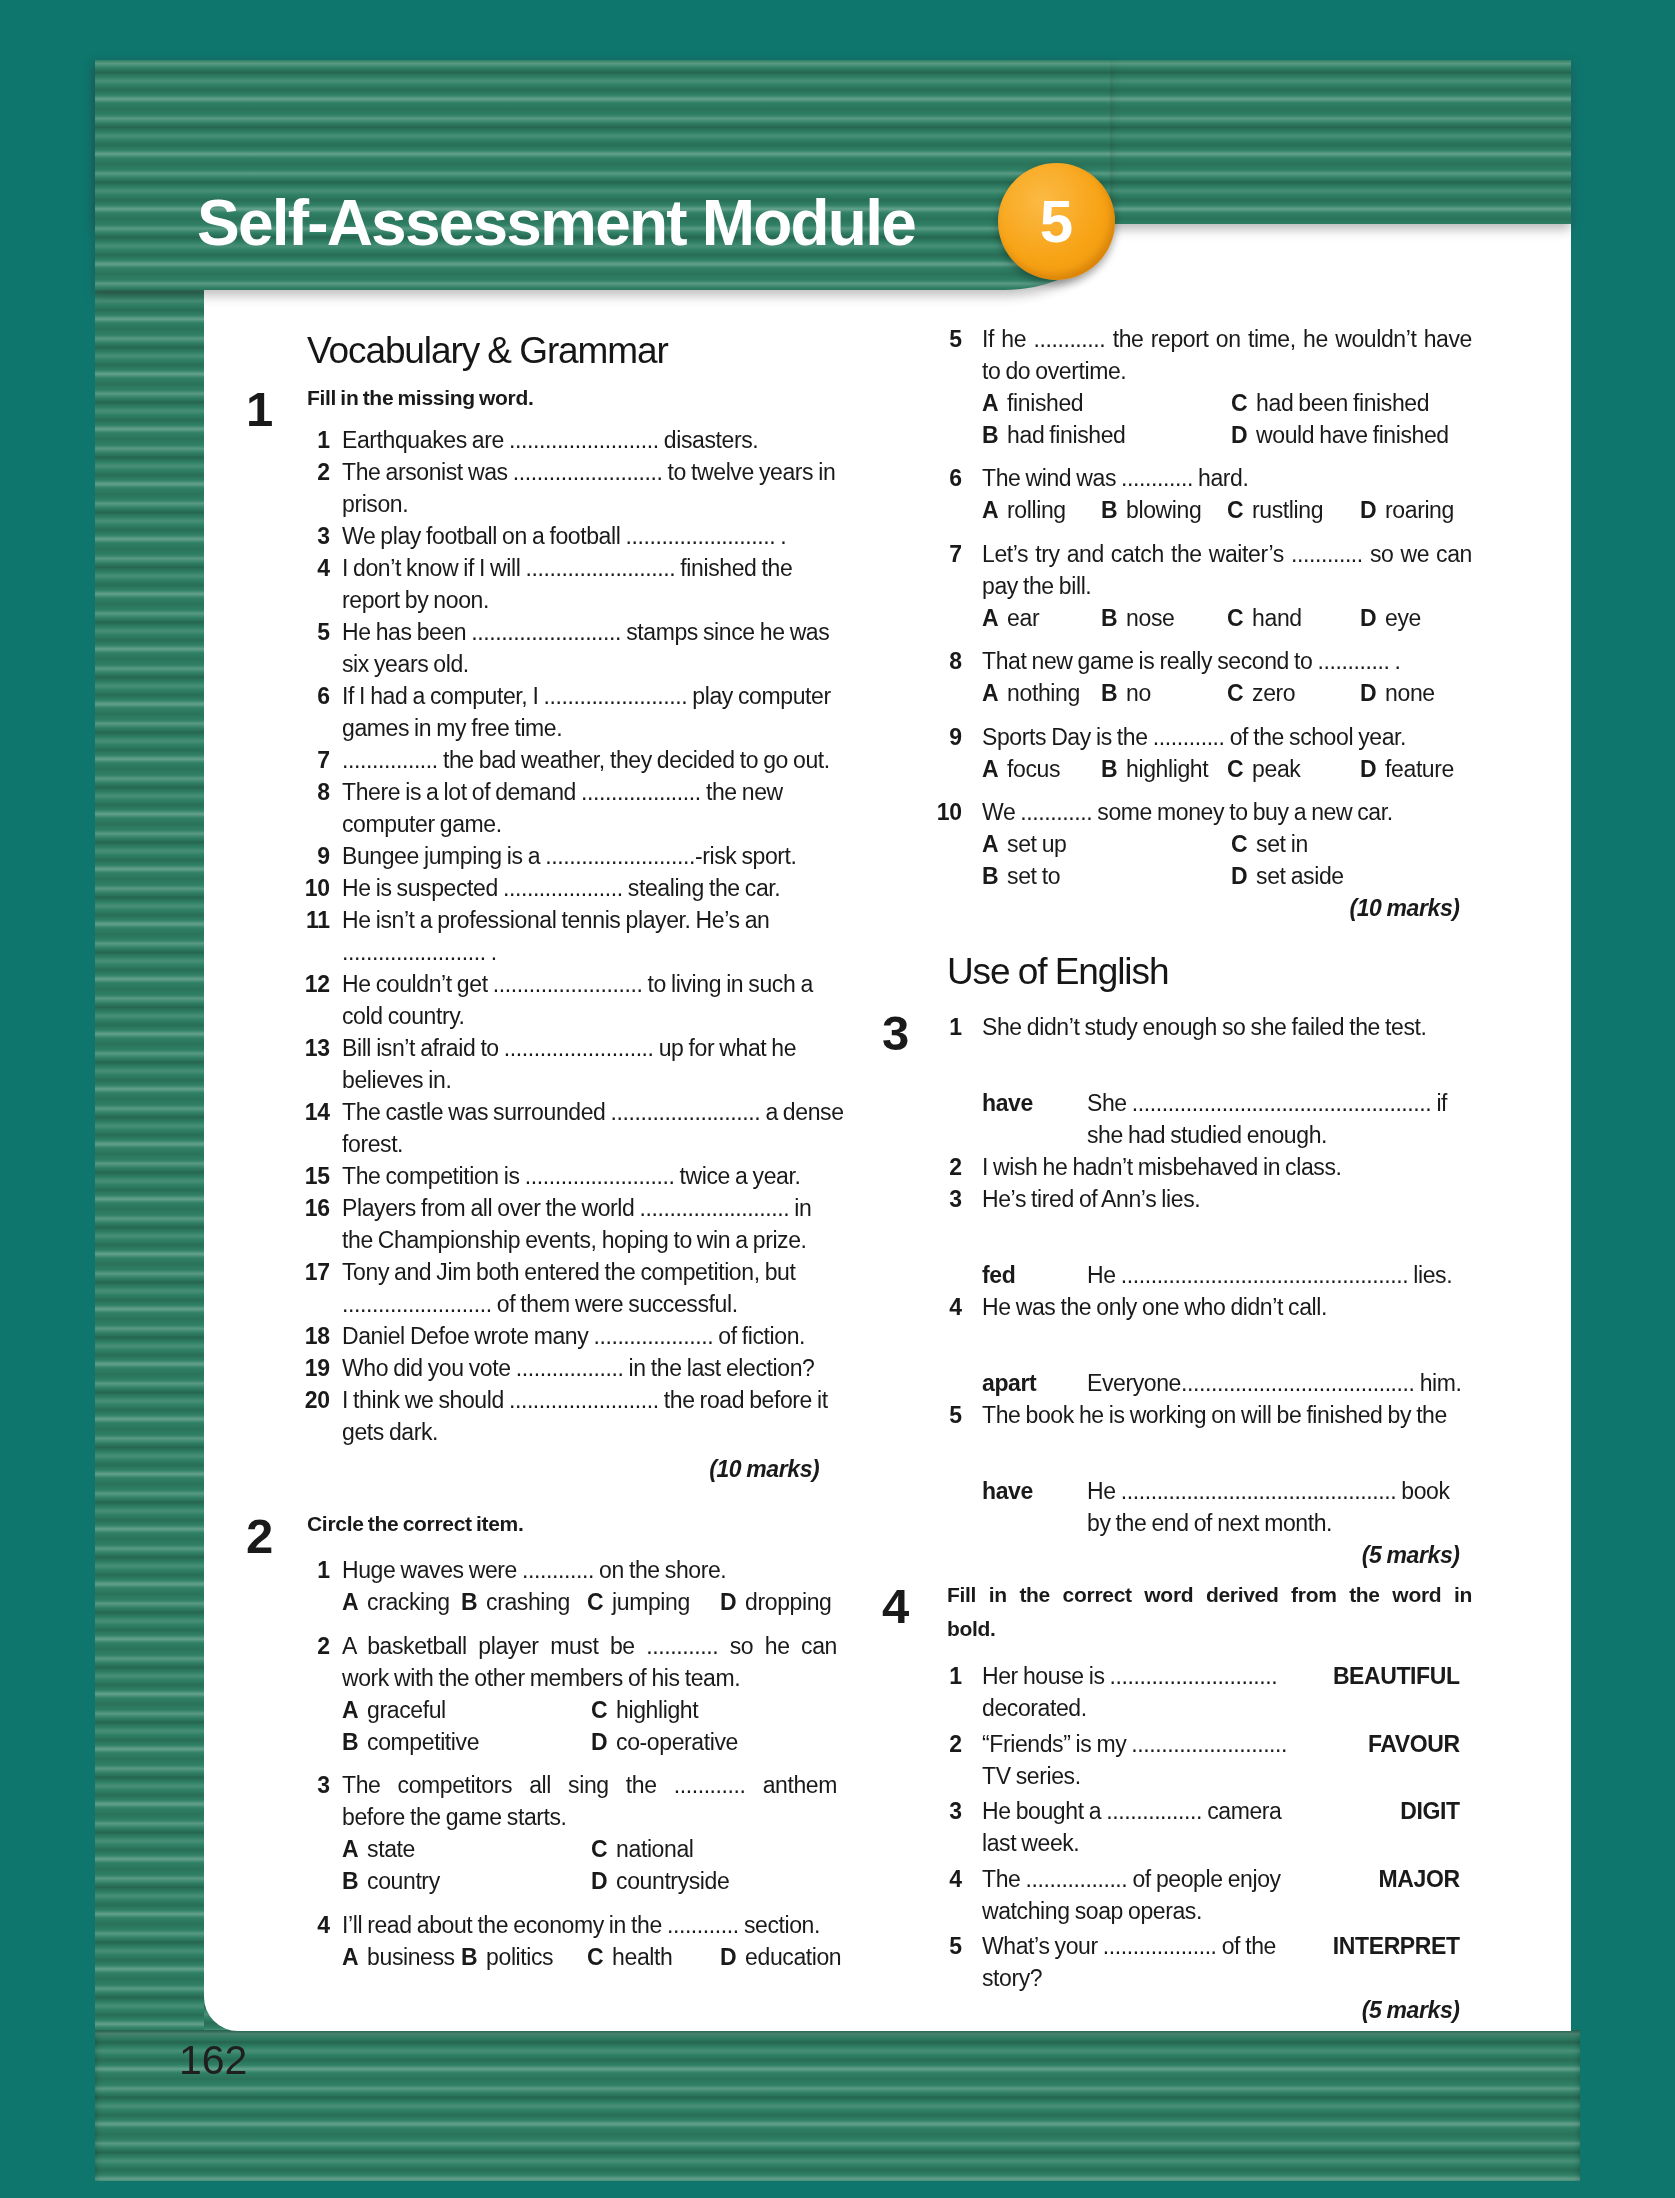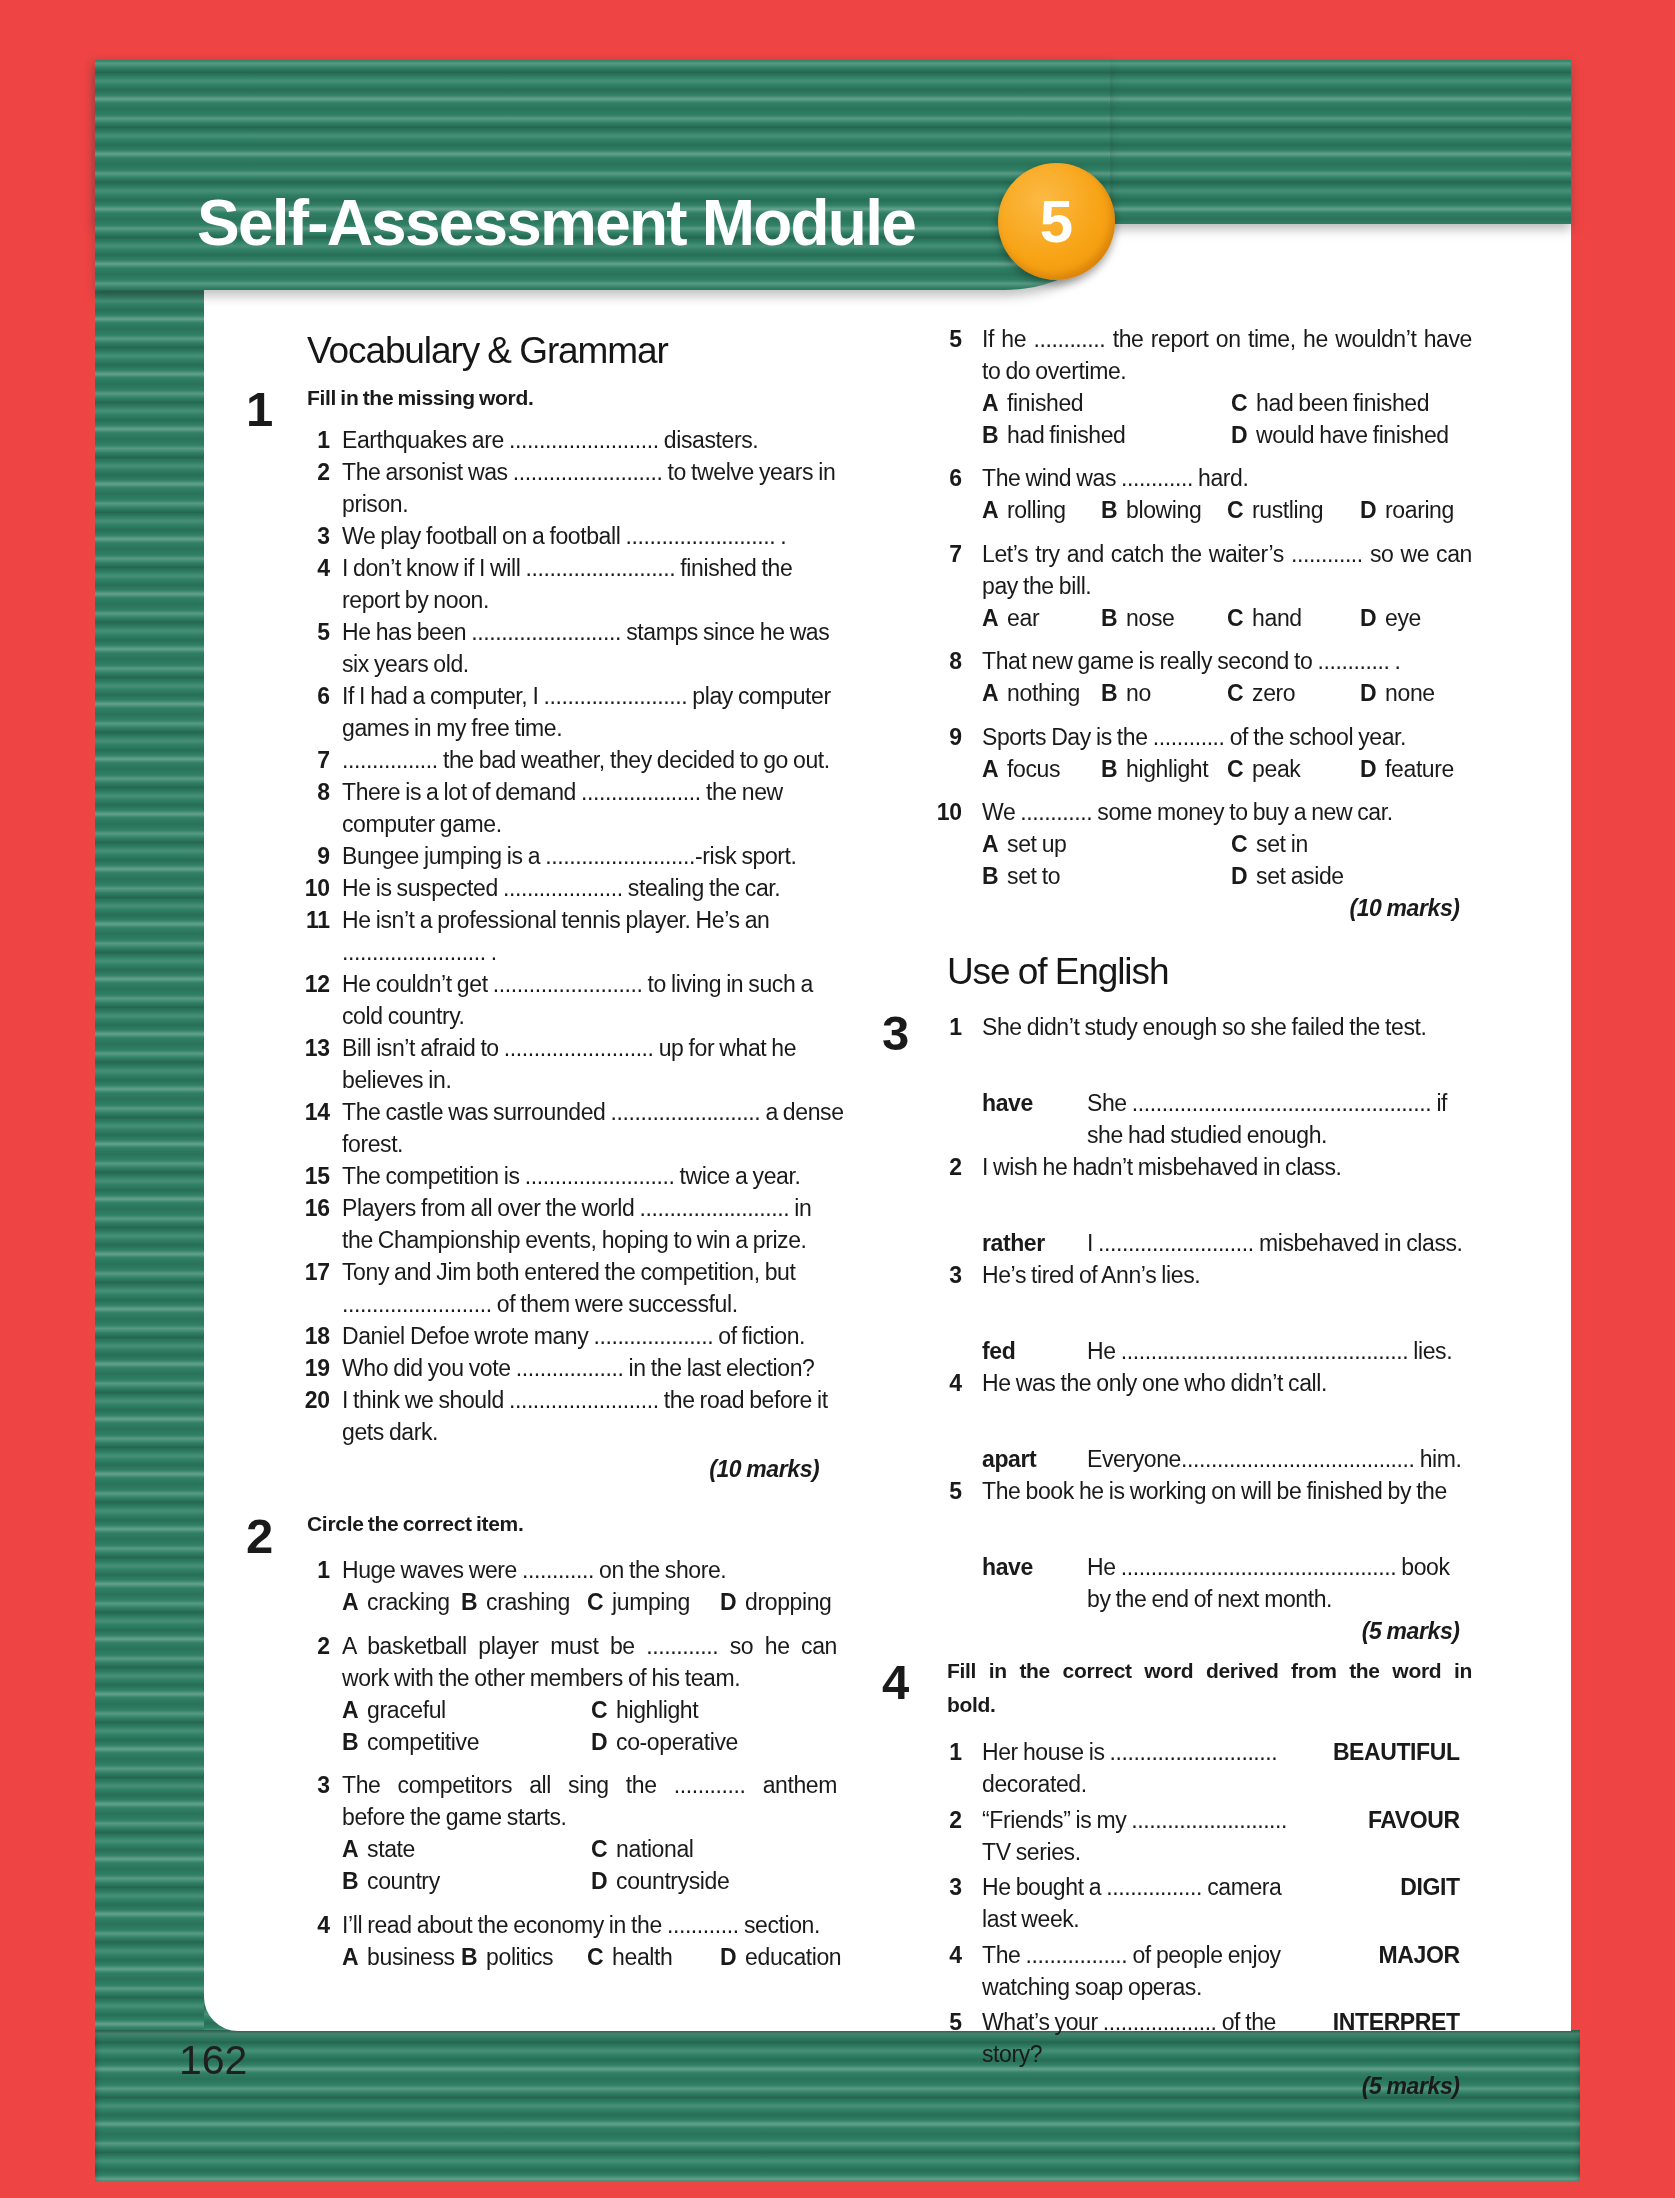--- a/index.html
+++ b/index.html
@@ -1,16 +1,16 @@
 <!DOCTYPE html>
 <html style="font-size:14px"><head>
 <meta charset="utf-8">
 <style>
   html,body{margin:0;padding:0;background:#ffffff;}
-  .page{position:relative;width:1676px;height:2199px;background:#ef4444;overflow:hidden;
+  .page{position:relative;width:1676px;height:2199px;background:#0f766e;overflow:hidden;
         font-family:"Liberation Sans",sans-serif;color:#1a1a1a;}
 
   
   .tex{background-color:#2f8065;background-image:
     repeating-linear-gradient(180deg,
       rgba(255,255,255,0.00) 0px,  rgba(255,255,255,0.20) 3.5px,  rgba(255,255,255,0.00) 8px,
       rgba(0,0,0,0.20) 12.4px,       rgba(0,0,0,0.00) 17px,
       rgba(255,255,255,0.12) 21px, rgba(255,255,255,0.00) 25px,
       rgba(0,0,0,0.14) 30px,       rgba(0,0,0,0.00) 35px,
       rgba(255,255,255,0.26) 39px, rgba(255,255,255,0.00) 43px,
@@ -498,26 +498,20 @@
               </div>
       </div>
     </div>
   </div>
         <div class="item key">
     <div class="num">2</div>
     <div class="body">
       <div class="txt jl">
               <div class="line">I wish he hadn’t misbehaved in class.</div>
             </div>
-      <div class="kv">
-        <div class="kw">rather</div>
-        <div class="completion">
-                <div class="line">I .......................... misbehaved in class.</div>
-              </div>
-      </div>
     </div>
   </div>
         <div class="item key">
     <div class="num">3</div>
     <div class="body">
       <div class="txt jl">
               <div class="line">He’s tired of Ann’s lies.</div>
             </div>
       <div class="kv">
         <div class="kw">fed</div>

